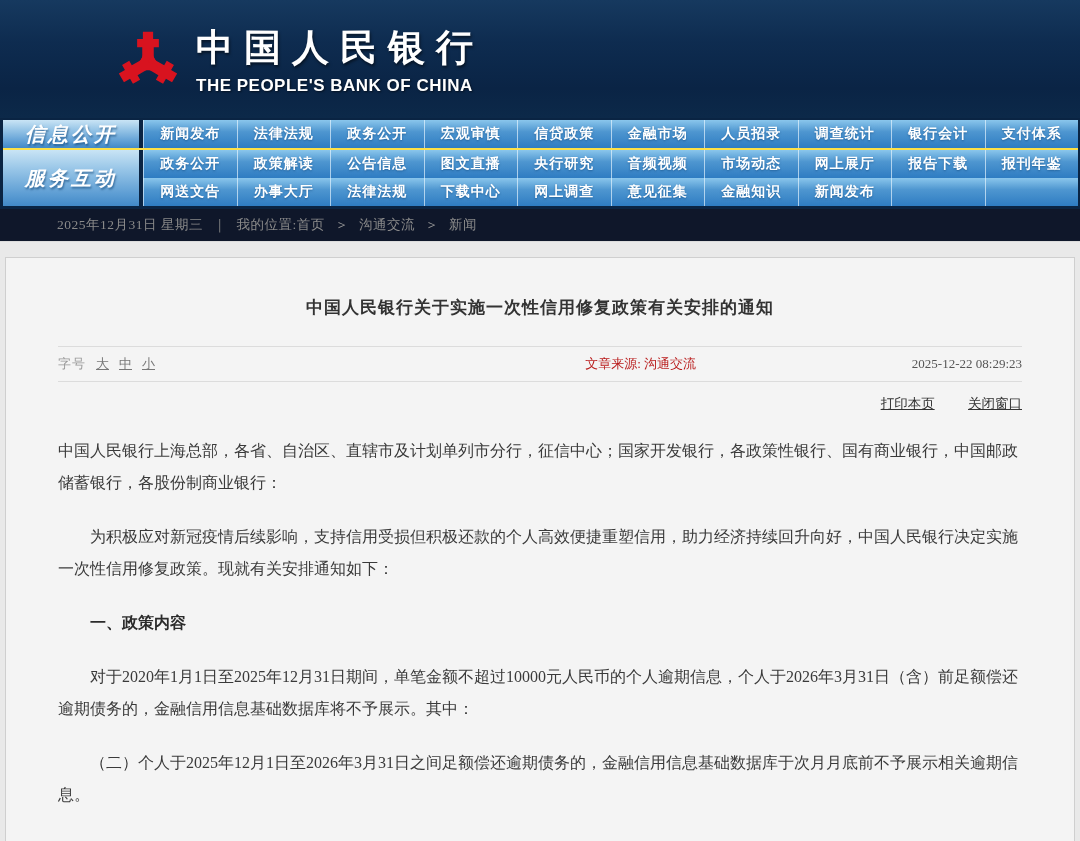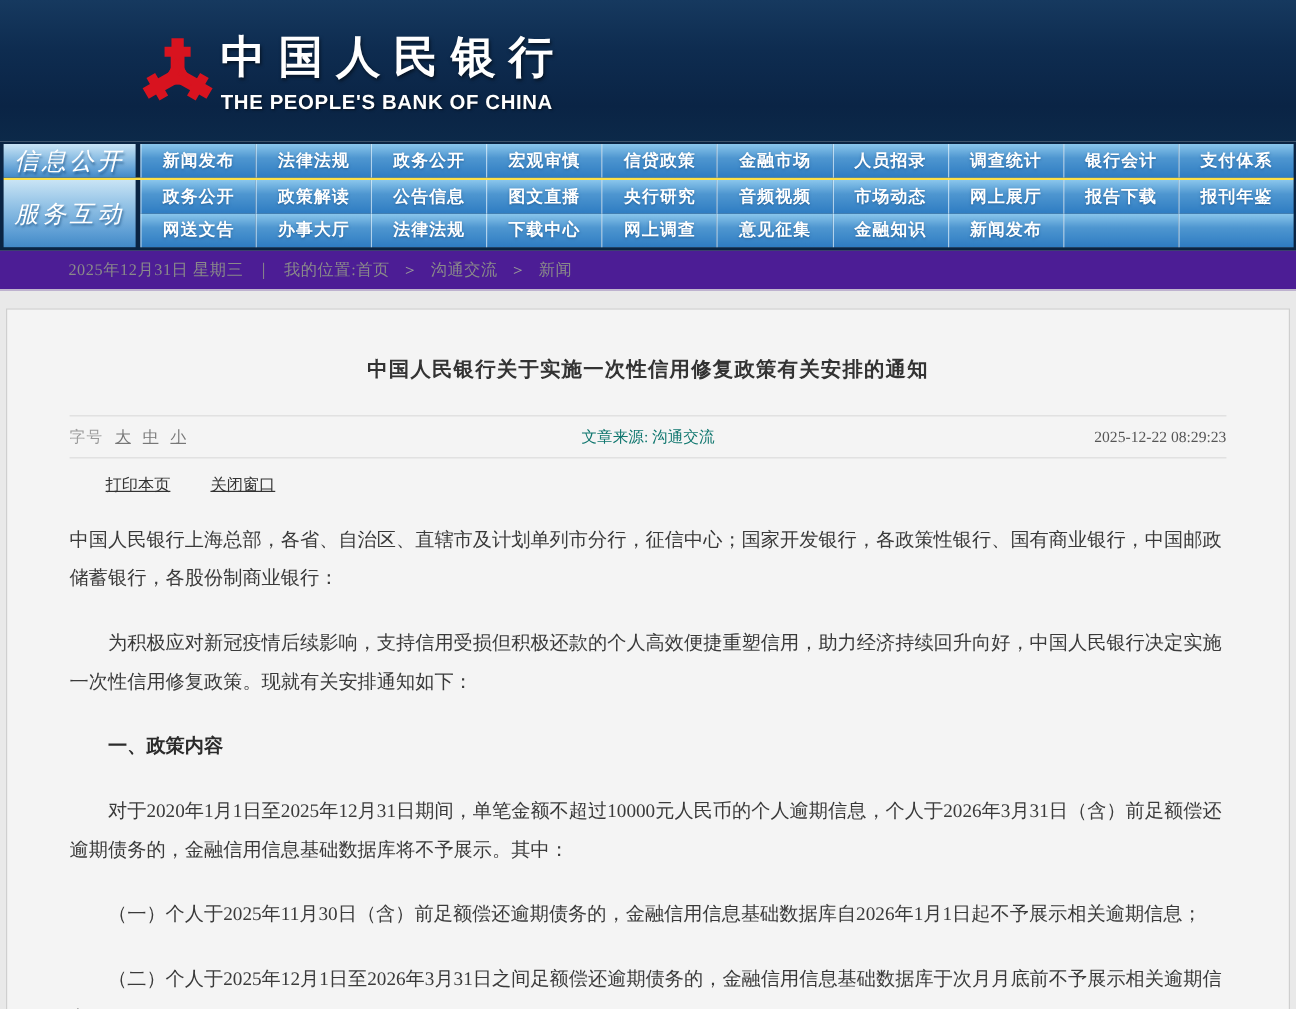--- a/index.html
+++ b/index.html
@@ -5,65 +5,65 @@
   * { margin:0; padding:0; box-sizing:border-box; }
   html,body { width:1080px; height:841px; overflow:hidden; background:#e9e9e9;
               font-family:"Liberation Serif","DejaVu Serif",serif; }
 
   
   .masthead { height:118px;
     background:linear-gradient(180deg,#16395f 0%,#0e2c50 35%,#0a2445 75%,#0c2949 100%);
     position:relative; display:flex; align-items:center; }
   .masthead-inner { display:flex; align-items:center; margin-left:116px; }
   .logo-svg { width:64px; height:78px; margin-top:2px; }
-  .bank-names { margin-left:4px; color:#fff; }
+  .bank-names { margin-left:16px; color:#fff; }
   .bank-cn { font-size:37px; font-weight:bold; letter-spacing:11px;
              text-shadow:1px 2px 3px rgba(0,0,0,.55); white-space:nowrap; }
   .bank-en { font-family:"Liberation Sans","DejaVu Sans",sans-serif; font-size:17px;
              font-weight:bold; letter-spacing:.5px; margin-top:3px;
              text-shadow:1px 1px 2px rgba(0,0,0,.55); }
 
   
   .mainnav { background:#0a2443; padding:2px 2px 3px 3px; }
   .nav-group { display:flex; }
   .nav-group + .nav-group { border-top:2px solid #fde047; }
-  .nav-label { width:110px; margin-right:4px; display:flex; align-items:center; justify-content:center;
+  .nav-label { width:136px; margin-right:4px; display:flex; align-items:center; justify-content:center;
     background:linear-gradient(180deg,#c9e4f5 0%,#97c5e7 35%,#5b9cd3 80%,#4289c7 100%);
-    color:#fff; font-size:20px; font-weight:normal; font-style:italic; letter-spacing:3px;
+    color:#fff; font-size:20px; font-weight:bold; font-style:italic; letter-spacing:3px;
     text-shadow:1px 2px 2px rgba(10,60,110,.55); }
   .nav-items { flex:1; display:flex; flex-direction:column; }
   .nav-row { display:grid; grid-template-columns:repeat(10,1fr); height:28px; }
   .nav-cell { display:flex; align-items:center; justify-content:center;
     background:linear-gradient(180deg,#8ac6ec 0%,#4e96d0 42%,#2e7cc2 100%);
     border-left:1px solid rgba(235,247,255,.65);
     color:#fff; font-size:14px; font-weight:bold; letter-spacing:1px;
     text-shadow:0 1px 2px rgba(10,60,110,.5); cursor:pointer; white-space:nowrap; }
 
   
-  .breadcrumb-bar { height:33px; background:#4c1d95; border-bottom:1px solid #dcdcdc;
+  .breadcrumb-bar { height:33px; background:#0f172a; border-bottom:1px solid #dcdcdc;
     display:flex; align-items:center; padding-left:57px;
     font-size:13.5px; color:#8a8a8a; letter-spacing:.5px; }
   .breadcrumb-bar span { margin-right:10px; }
   .crumb-link { cursor:pointer; }
   .crumb-arrow { color:#9a9a9a; }
 
   
   .content-panel { margin:15px 5px 0 5px; background:#f4f4f4; border:1px solid #cfcfcf;
     min-height:540px; padding:38px 52px 40px 52px; }
   .article-title { text-align:center; font-size:17px; font-weight:bold; color:#333;
     letter-spacing:1px; margin-bottom:27px; }
   .meta-row { border-top:1px solid #dcdcdc; border-bottom:1px solid #dcdcdc;
     height:36px; display:flex; align-items:center; font-size:13px; color:#777;gap:36px; }
   .meta-left { display:flex; align-items:center; width:290px; }
   .fontsize-label { color:#999; margin-right:10px; letter-spacing:1px; }
   .fontsize-link { color:#777; text-decoration:underline; margin-right:10px; cursor:pointer; }
-  .meta-center { flex:1; text-align:center; color:#0f766e; }
+  .meta-center { flex:1; text-align:right; color:#b91c1c; }
   .meta-right { width:290px; text-align:right; color:#555;
     font-family:"Liberation Serif","DejaVu Serif",serif; }
-  .action-links { margin-top:13px; font-size:13.5px; }
+  .action-links { text-align:right; margin-top:13px; font-size:13.5px; }
   .action-links a { color:#333; text-decoration:underline; margin-left:30px; cursor:pointer; }
   .article-body { margin-top:12px; }
   .article-body p { font-size:16px; line-height:32px; color:#3a3a3a; margin-top:22px;
     text-indent:2em; }
   .article-body p.no-indent { text-indent:0; }
   .article-body p.sec-heading { font-weight:bold; color:#2b2b2b; margin-bottom:0; }
 </style>
 </head>
 <body>
 
@@ -159,16 +159,15 @@
   <div class="action-links">
     <a>打印本页</a>
     <a>关闭窗口</a>
   </div>
 
   <div class="article-body">
     <p class="no-indent">中国人民银行上海总部，各省、自治区、直辖市及计划单列市分行，征信中心；国家开发银行，各政策性银行、国有商业银行，中国邮政储蓄银行，各股份制商业银行：</p>
     <p>为积极应对新冠疫情后续影响，支持信用受损但积极还款的个人高效便捷重塑信用，助力经济持续回升向好，中国人民银行决定实施一次性信用修复政策。现就有关安排通知如下：</p>
     <p class="sec-heading">一、政策内容</p>
     <p>对于2020年1月1日至2025年12月31日期间，单笔金额不超过10000元人民币的个人逾期信息，个人于2026年3月31日（含）前足额偿还逾期债务的，金融信用信息基础数据库将不予展示。其中：</p>
-    <p>（一）个人于2025年11月30日（含）前足额偿还逾期债务的，金融信用信息基础数据库自2026年1月1日起不予展示相关逾期信息；</p>
     <p>（二）个人于2025年12月1日至2026年3月31日之间足额偿还逾期债务的，金融信用信息基础数据库于次月月底前不予展示相关逾期信息。</p>
   </div>
 </main>
 
 </body></html>

